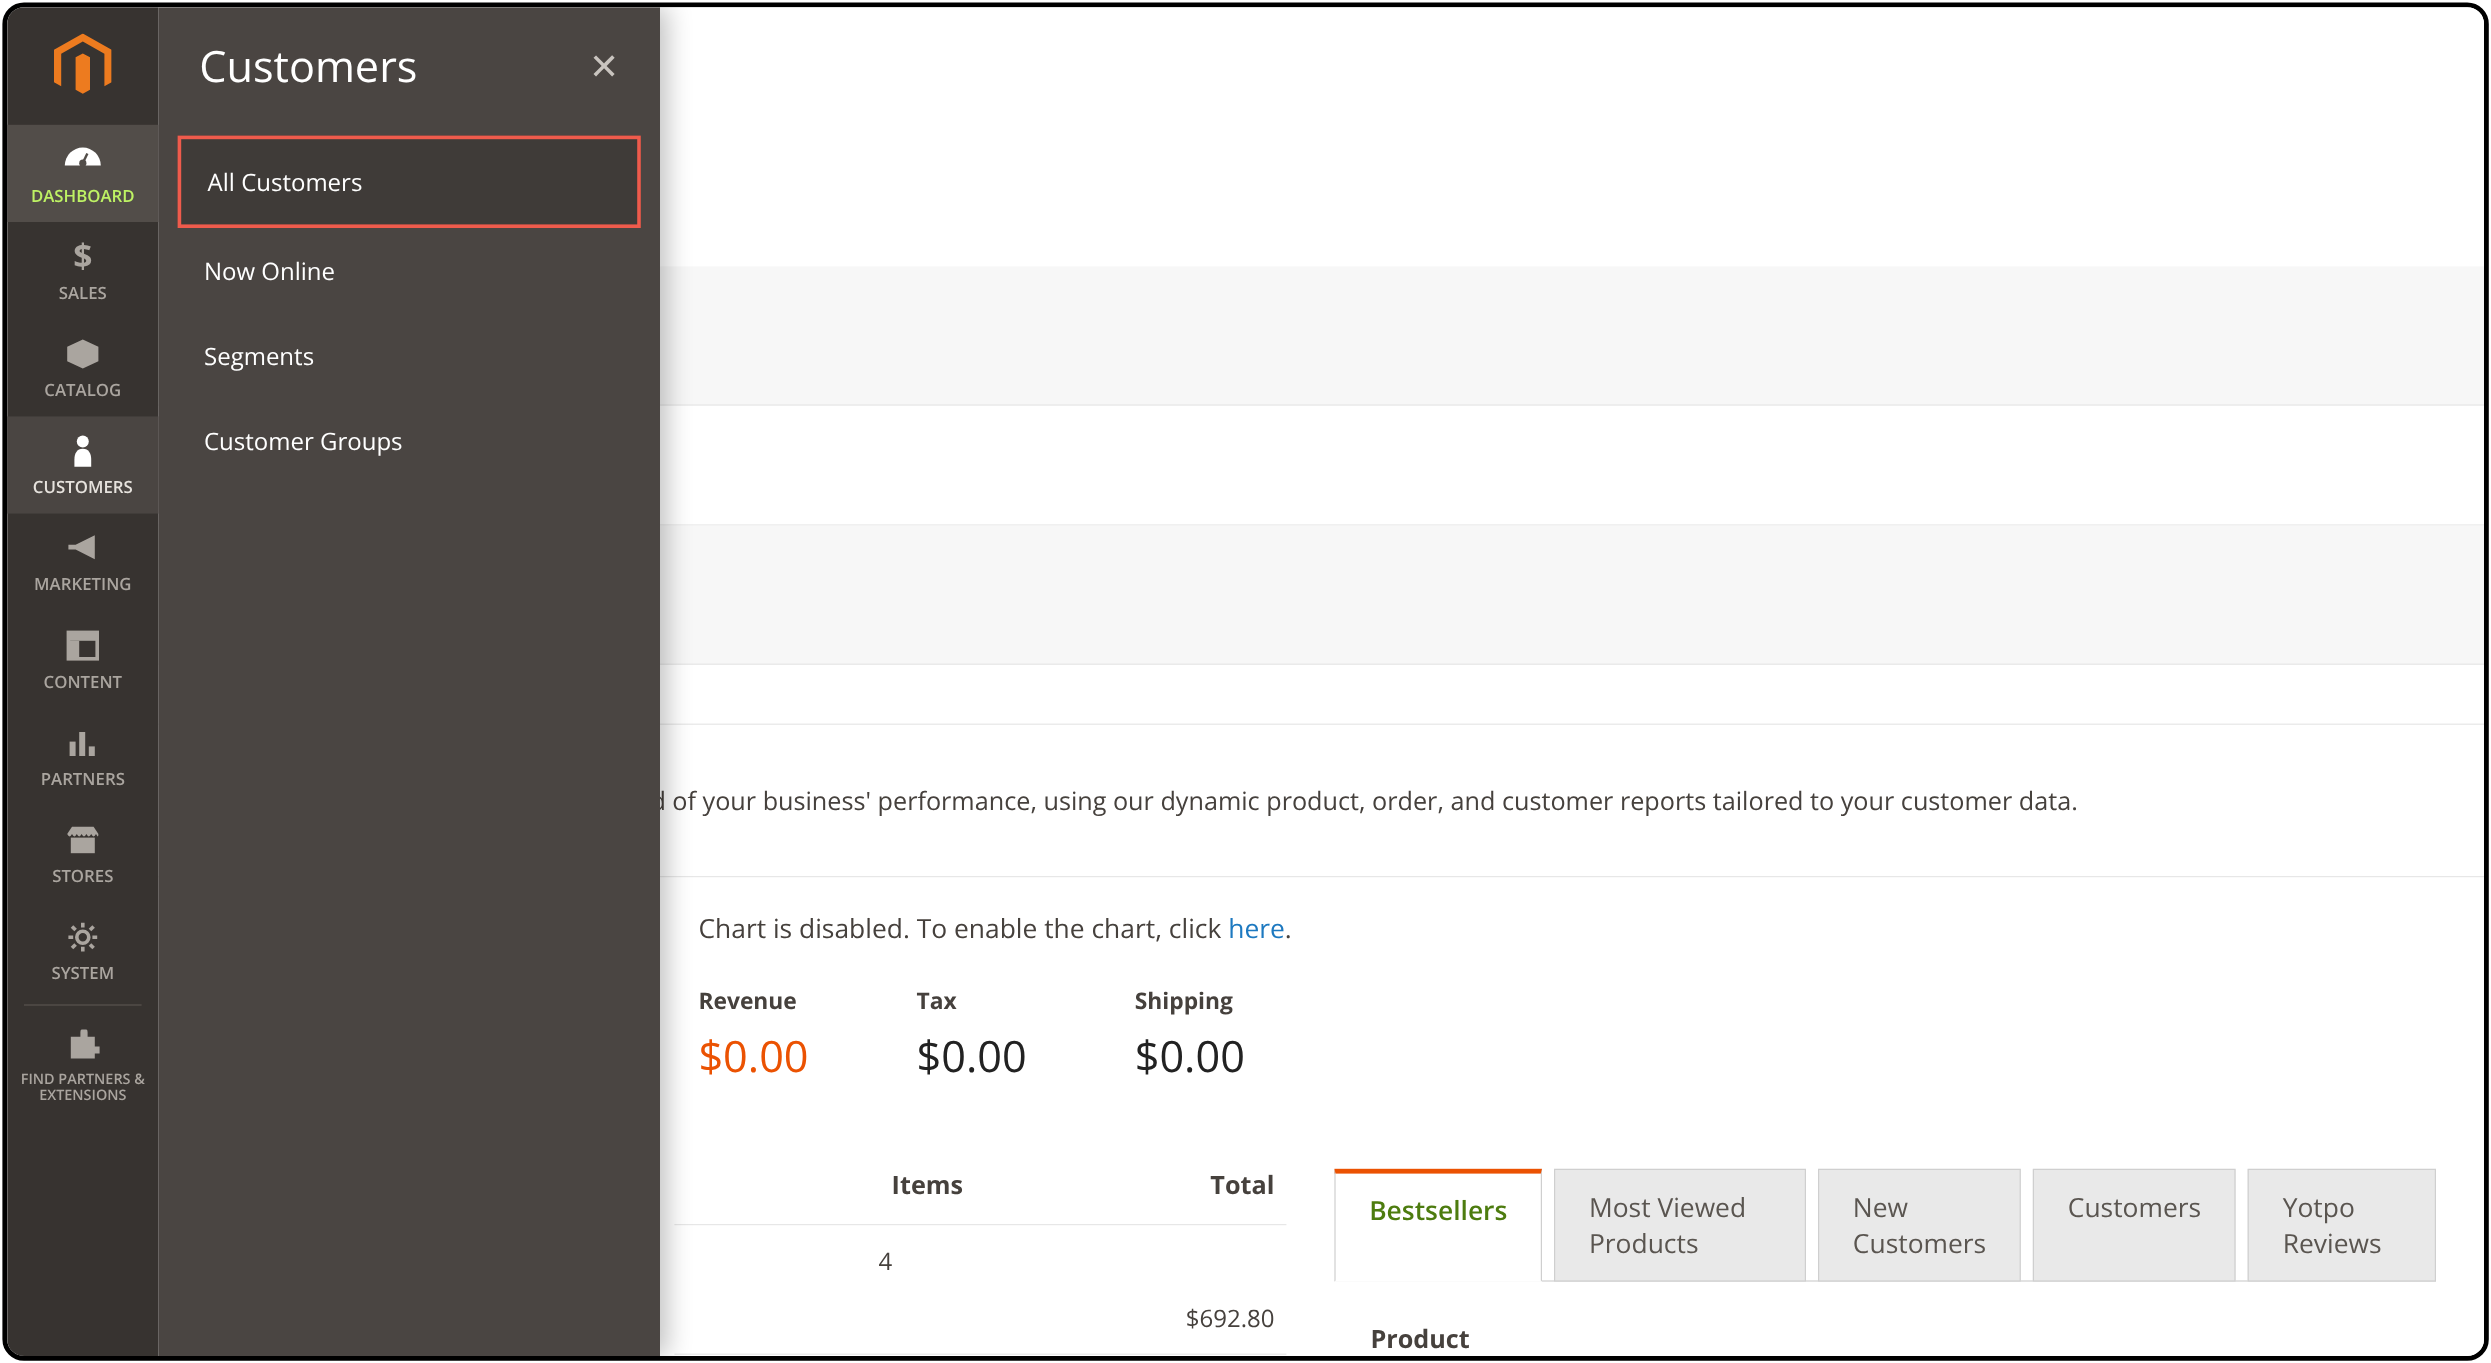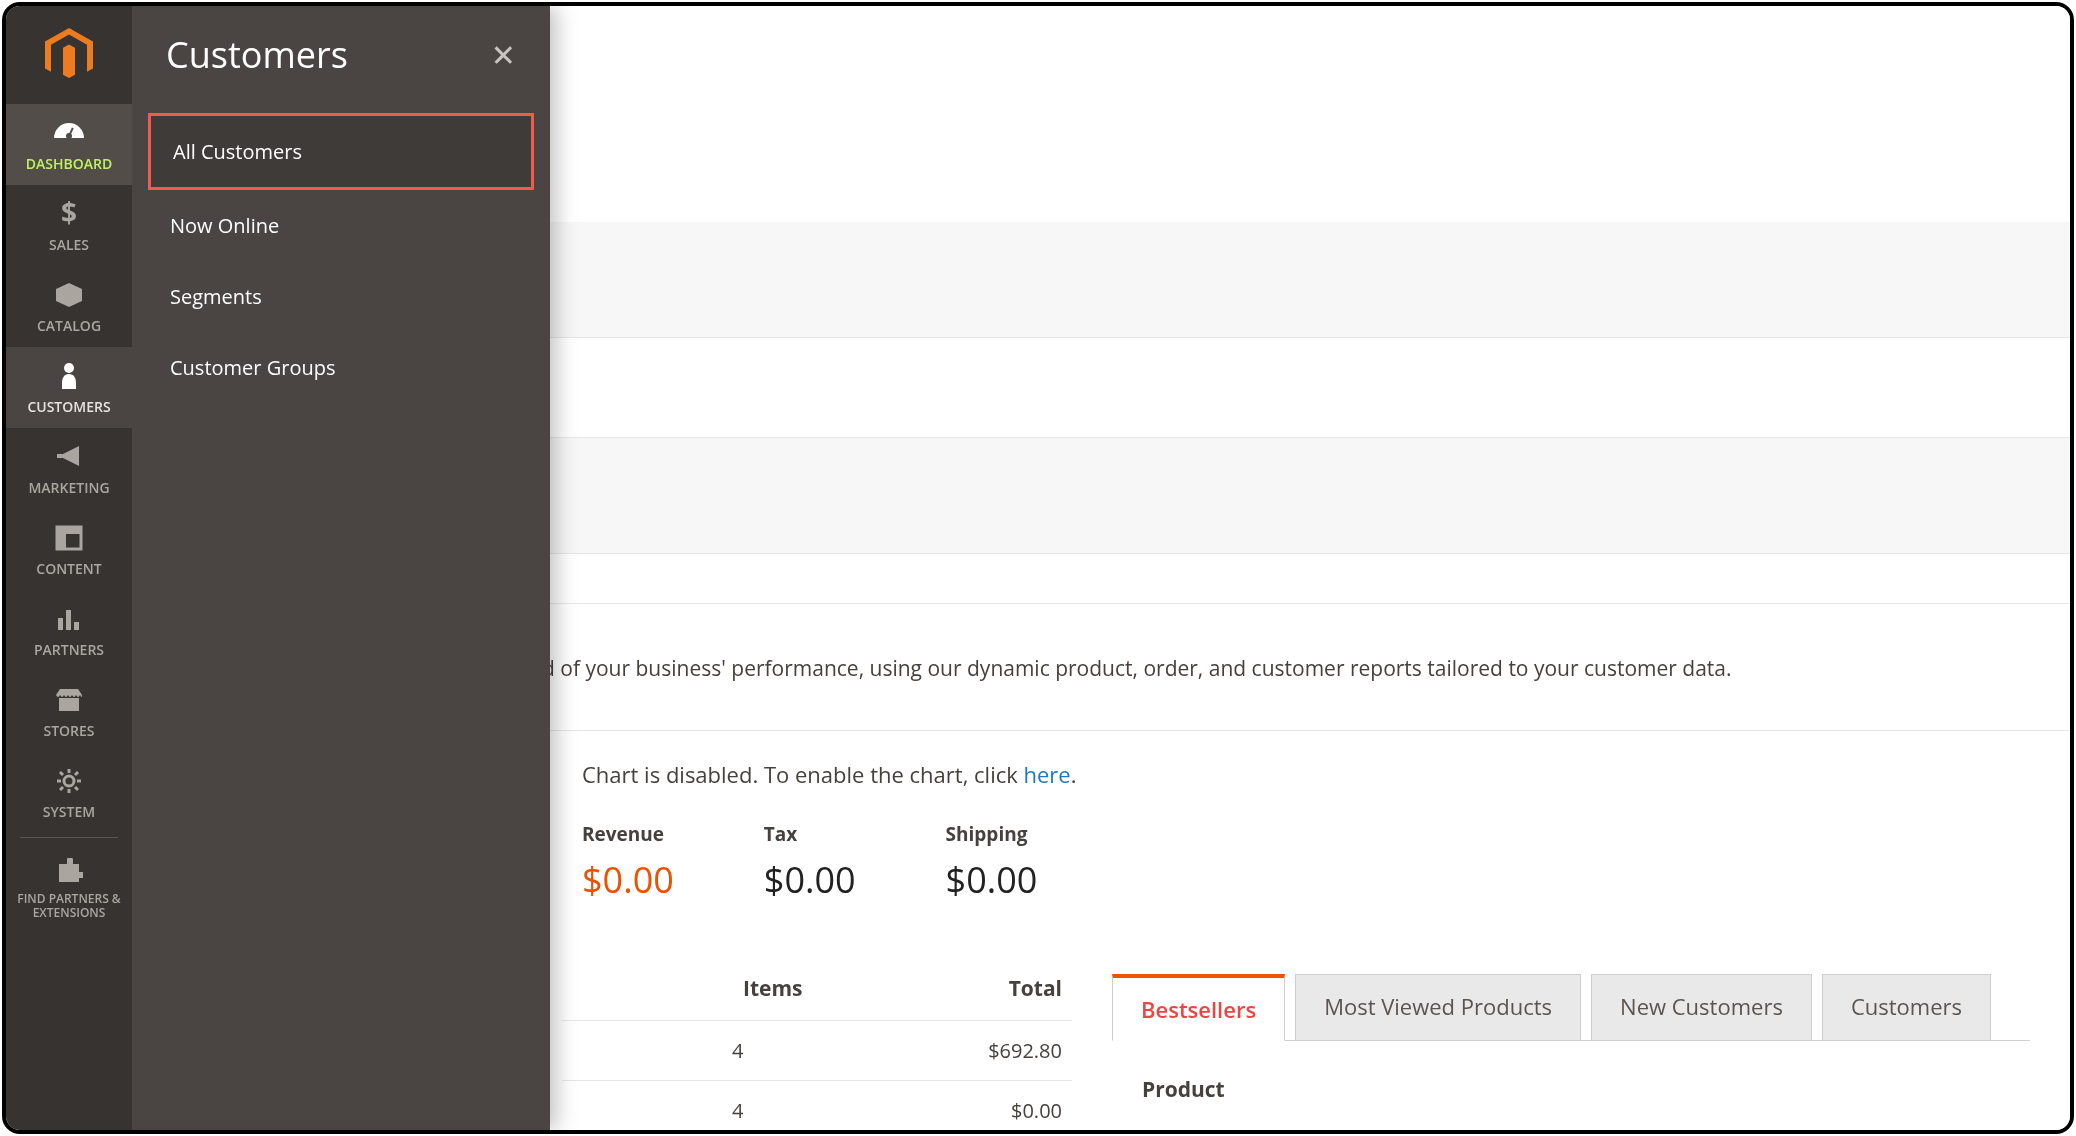--- a/index.html
+++ b/index.html
@@ -140,21 +140,21 @@
   }
   .left-table {
     margin-left: 430px;
     width: 510px;
   }
   .lt-head { display:flex; color:#46413d; font-weight:700; font-size:21px; padding: 0 10px 18px 170px;}
   .lt-head .c-items { width: 170px; margin-left: 11px;}
   .lt-head .c-total { flex:1; text-align:right;}
   .lt-row { display:flex; border-top:1px solid #e7e7e7; padding: 16px 10px 16px 170px; font-size:20px; color:#46413d;}
   .lt-row .c-items { width:170px;}
-  .lt-row .c-total { flex:1; text-align:right;}
+  .lt-row .c-total { flex:1; text-align:right;margin-top:48px;}
   .tabs-area {
     flex: 1;
     margin-left: 40px;
   }
   .tabs {
     display: flex;
     gap: 10px;
   }
   .tab {
     background: #e9e9e9;
@@ -162,21 +162,21 @@
     color: #5a5550;
     font-size: 22px;
     padding: 16px 28px;
     cursor: pointer;
   }
   .tab.active {
     background: #fff;
     border-top: 4px solid #eb5202;
     border-bottom: 1px solid #fff;
     font-weight: 600;
-    color: #ef4444;
+    color: #4d7c0f;
   }
   .tab-body {
     border-top: 1px solid #cfcfcf;
     margin-top: -1px;
     padding: 34px 0 0 30px;
   }
   .prod-head { font-weight:700; color:#46413d; font-size:21px; padding-bottom: 22px;}
 </style>
 </head>
 <body>
@@ -353,20 +353,21 @@
           <div class="c-total">$0.00</div>
         </div>
 
       </div>
       <div class="tabs-area">
         <div class="tabs">
           <div class="tab active">Bestsellers</div>
           <div class="tab">Most Viewed Products</div>
           <div class="tab">New Customers</div>
           <div class="tab">Customers</div>
+          <div class="tab">Yotpo Reviews</div>
         </div>
         <div class="tab-body">
           <div class="prod-head">Product</div>
 
         </div>
       </div>
     </div>
   </div>
 </div>
 

